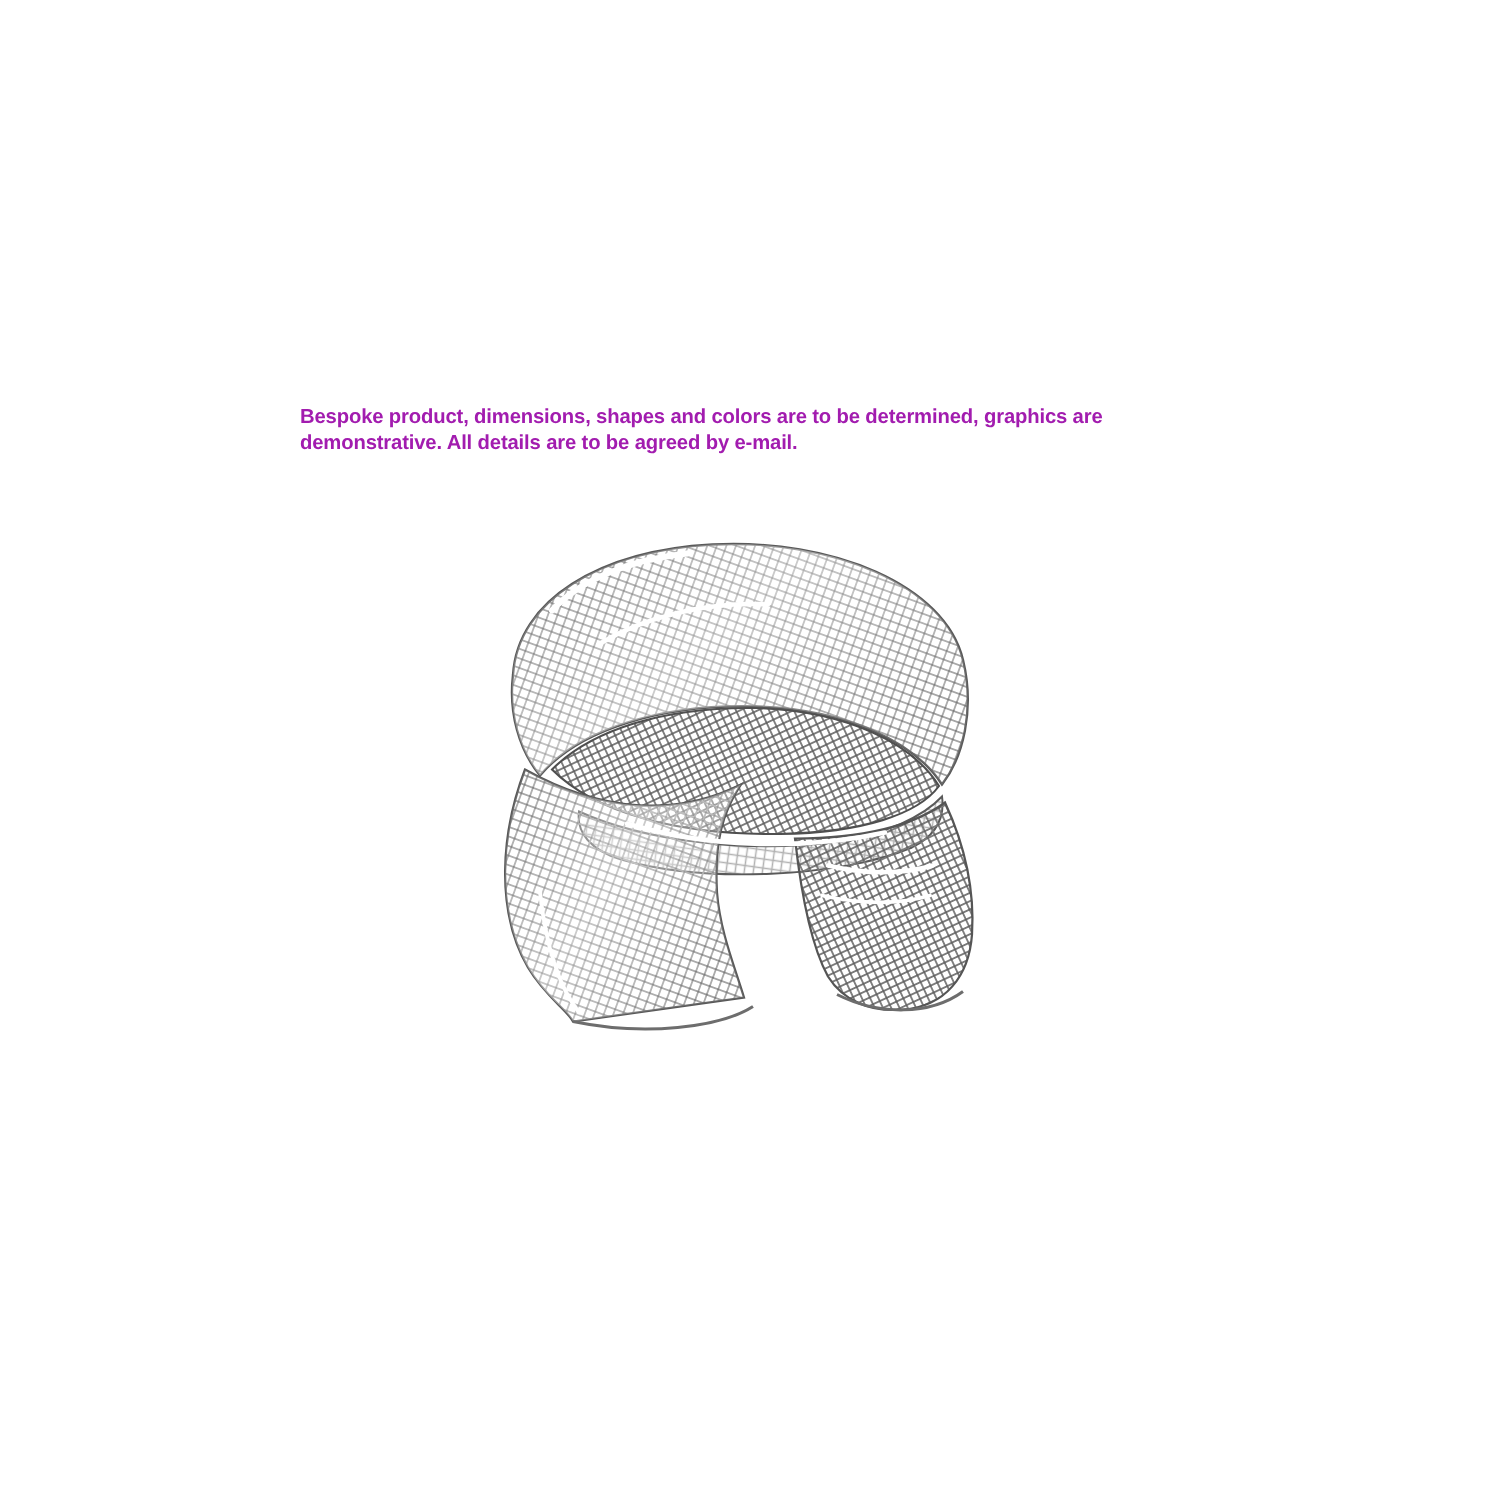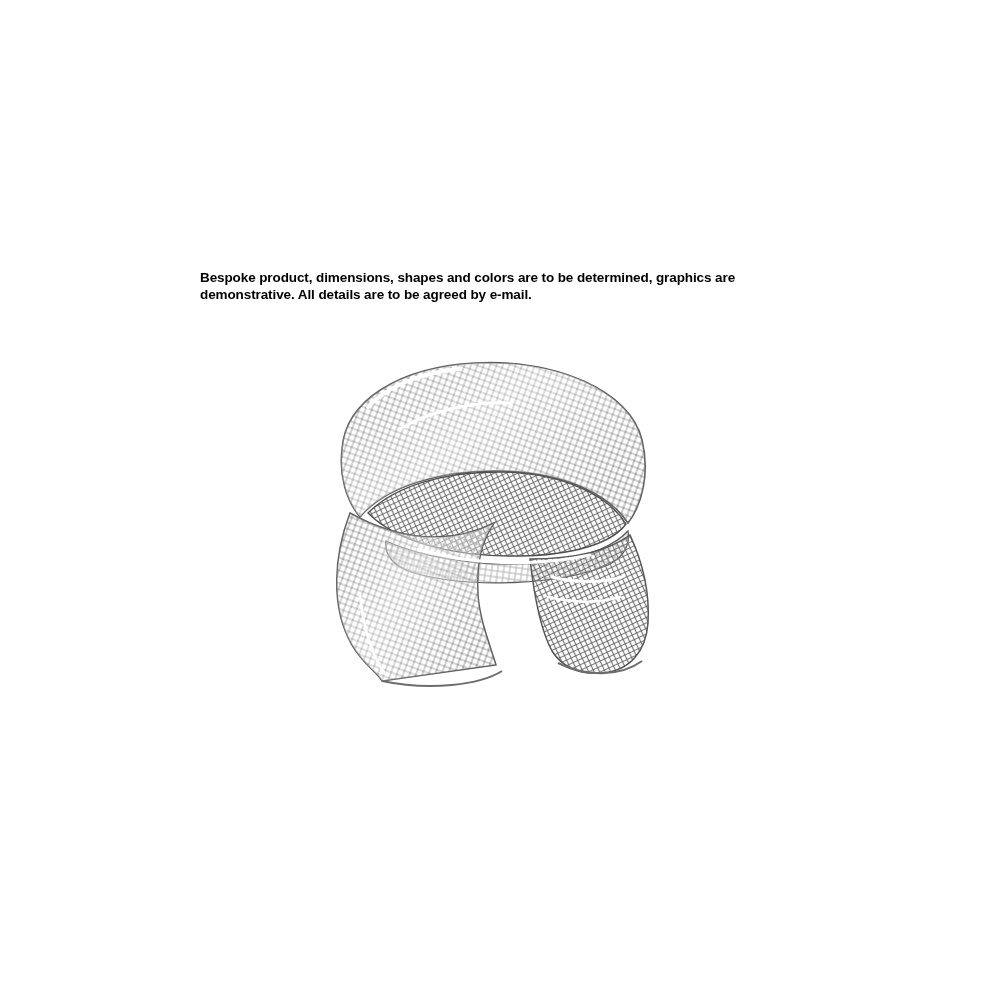--- a/index.html
+++ b/index.html
@@ -21,21 +21,21 @@
   }
   .disclaimer {
     position: absolute;
     left: 200px;
     top: 255px;
     width: 600px;
     font-family: "Liberation Sans", sans-serif;
     font-size: 13.5px;
     font-weight: bold;
     line-height: 1.32;
-    color: #000000;
+    color: #a21caf;
     letter-spacing: -0.1px;
     white-space: pre-line;
   }
   .product-figure {
     position: absolute;
     left: 290px;
     top: 345px;
     width: 400px;
     height: 360px;
   }

